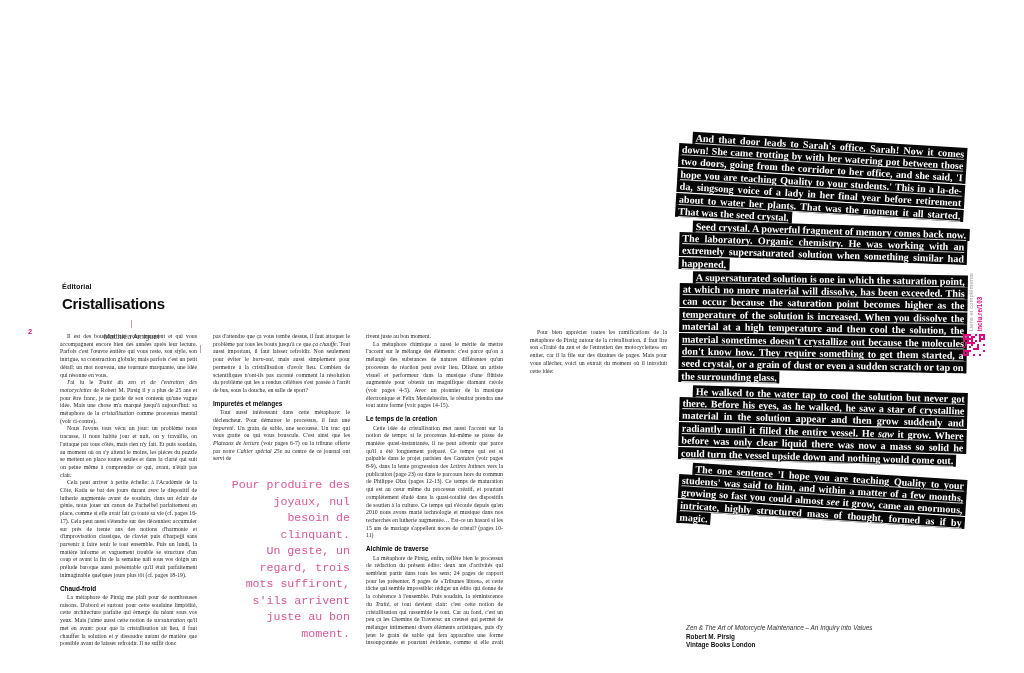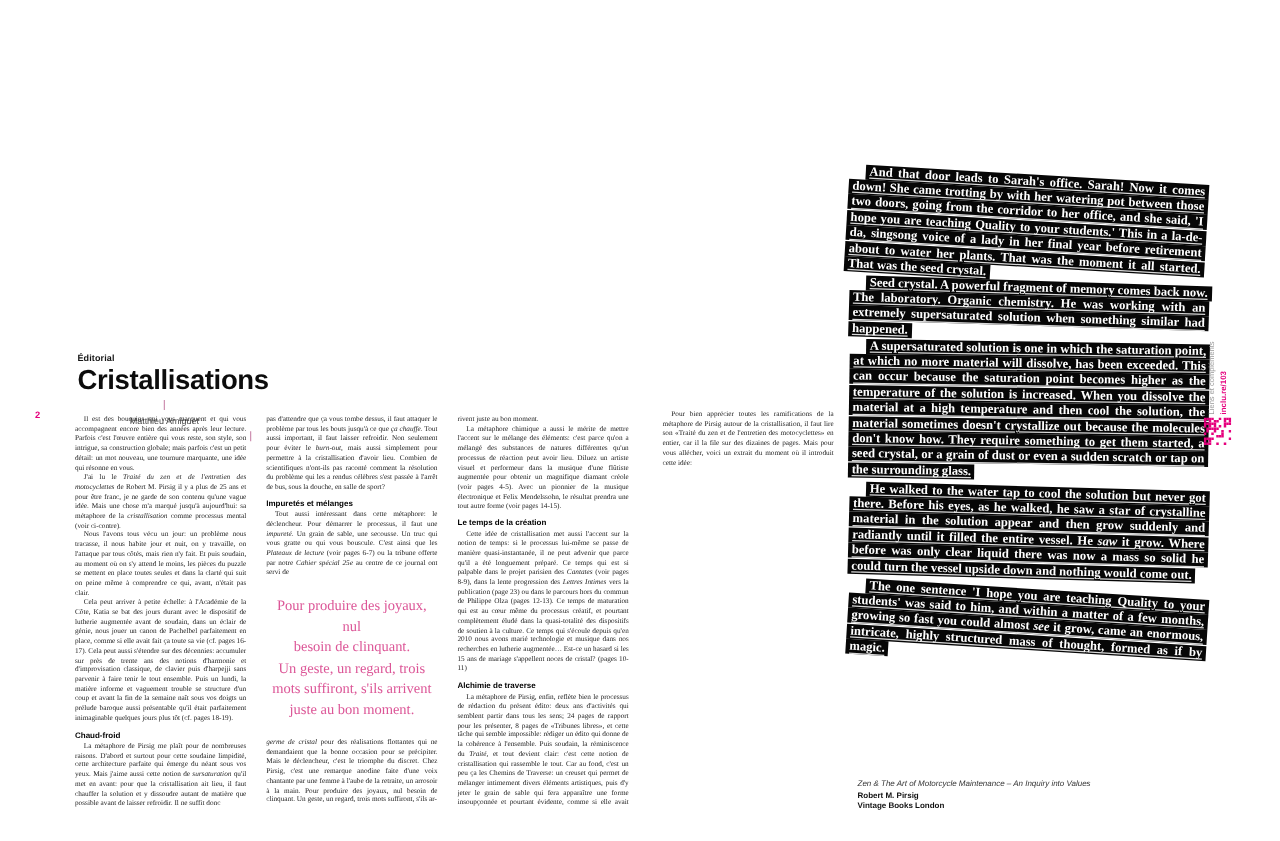--- a/index.html
+++ b/index.html
@@ -14,21 +14,21 @@
   .pagenum{
     position:absolute;left:28px;top:327px;
     font-family:"Liberation Sans", sans-serif;font-weight:bold;font-size:7.5px;color:#e5007d;
   }
   .article-header{position:absolute;left:62px;top:282px;width:139px;}
   .kicker{
     font-family:"Liberation Sans", sans-serif;font-weight:bold;font-size:7.2px;color:#151515;
     margin:0 0 2px 0;letter-spacing:.1px;
   }
   .title{
-    font-family:"Liberation Sans", sans-serif;font-weight:bold;font-size:22px;letter-spacing:-.3px;
+    font-family:"Liberation Sans", sans-serif;font-weight:bold;font-size:15px;letter-spacing:-.3px;
     color:#0c0c0c;margin:0 0 5px 0;line-height:22px;
   }
   .byline{
     display:flex;align-items:center;gap:4px;width:139px;
     font-family:"Liberation Sans", sans-serif;font-size:7.2px;color:#4a4a4a;flex-direction:column;
   }
   .bar{width:1px;height:8px;background:#cf93b3;display:inline-block;flex:0 0 auto;}
   .bar-right{margin-left:auto;}
 
   
@@ -38,22 +38,22 @@
   }
   .col1{left:60px}.col2{left:213px}.col3{left:366px}
   .col4{left:530px;top:329px;height:90px}
   .col p{margin:0;text-indent:7px;}
   .col p.noindent{text-indent:0;}
   .col h3{
     font-family:"Liberation Sans", sans-serif;font-size:6.4px;color:#000;
     margin:5px 0 2px 0;text-align:left;line-height:7.5px;
   }
   .pullquote{
-    font-family:Liberation Serif, serif;
-    font-size:11.6px;line-height:16.5px;color:#dc5697;text-align:center;
+    font-family:Liberation Mono, monospace;
+    font-size:11.6px;line-height:16.5px;color:#dc5697;text-align:right;
     white-space:pre-line;margin:14px 0 15px 0;
   }
 
   
   .excerpt{
     position:absolute;left:680px;top:131px;width:288px;
     font-family:"Liberation Serif", serif;font-weight:bold;
     font-size:10.1px;line-height:12.4px;color:#ffffff;text-align:justify;
   }
   .excerpt p{margin:0 0 2px 0;text-indent:13px;transform-origin:0 0;}

